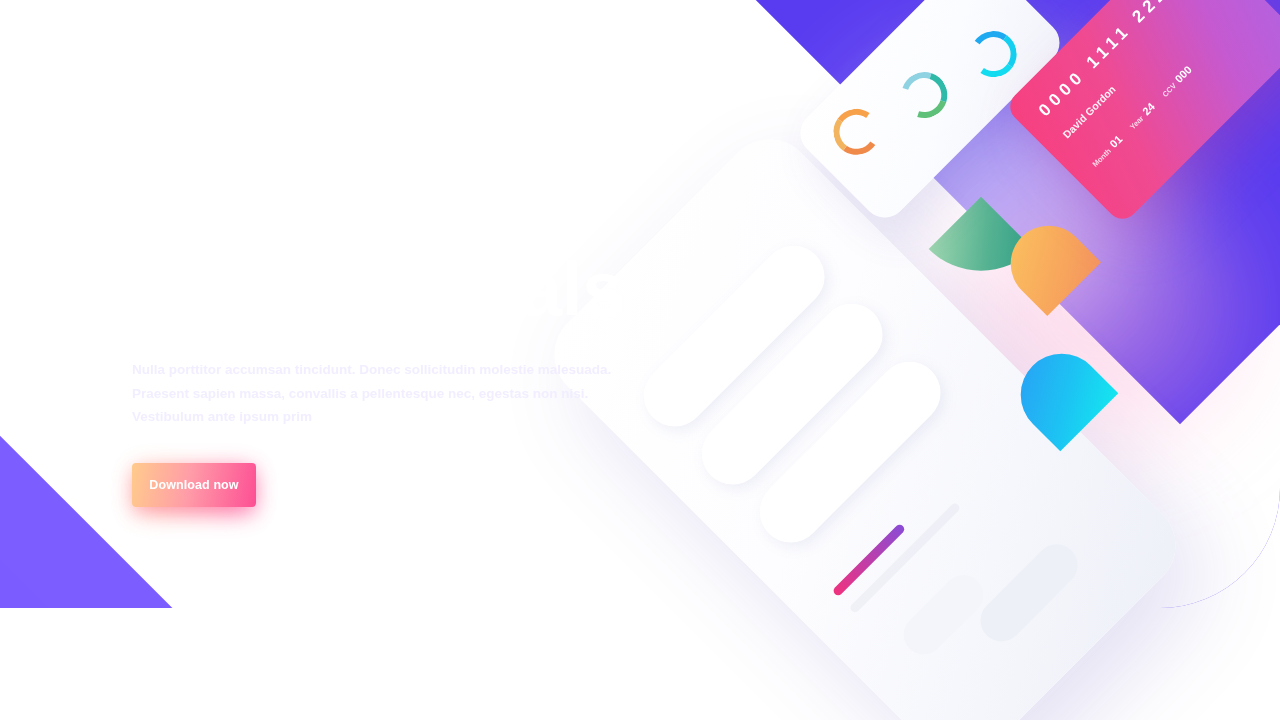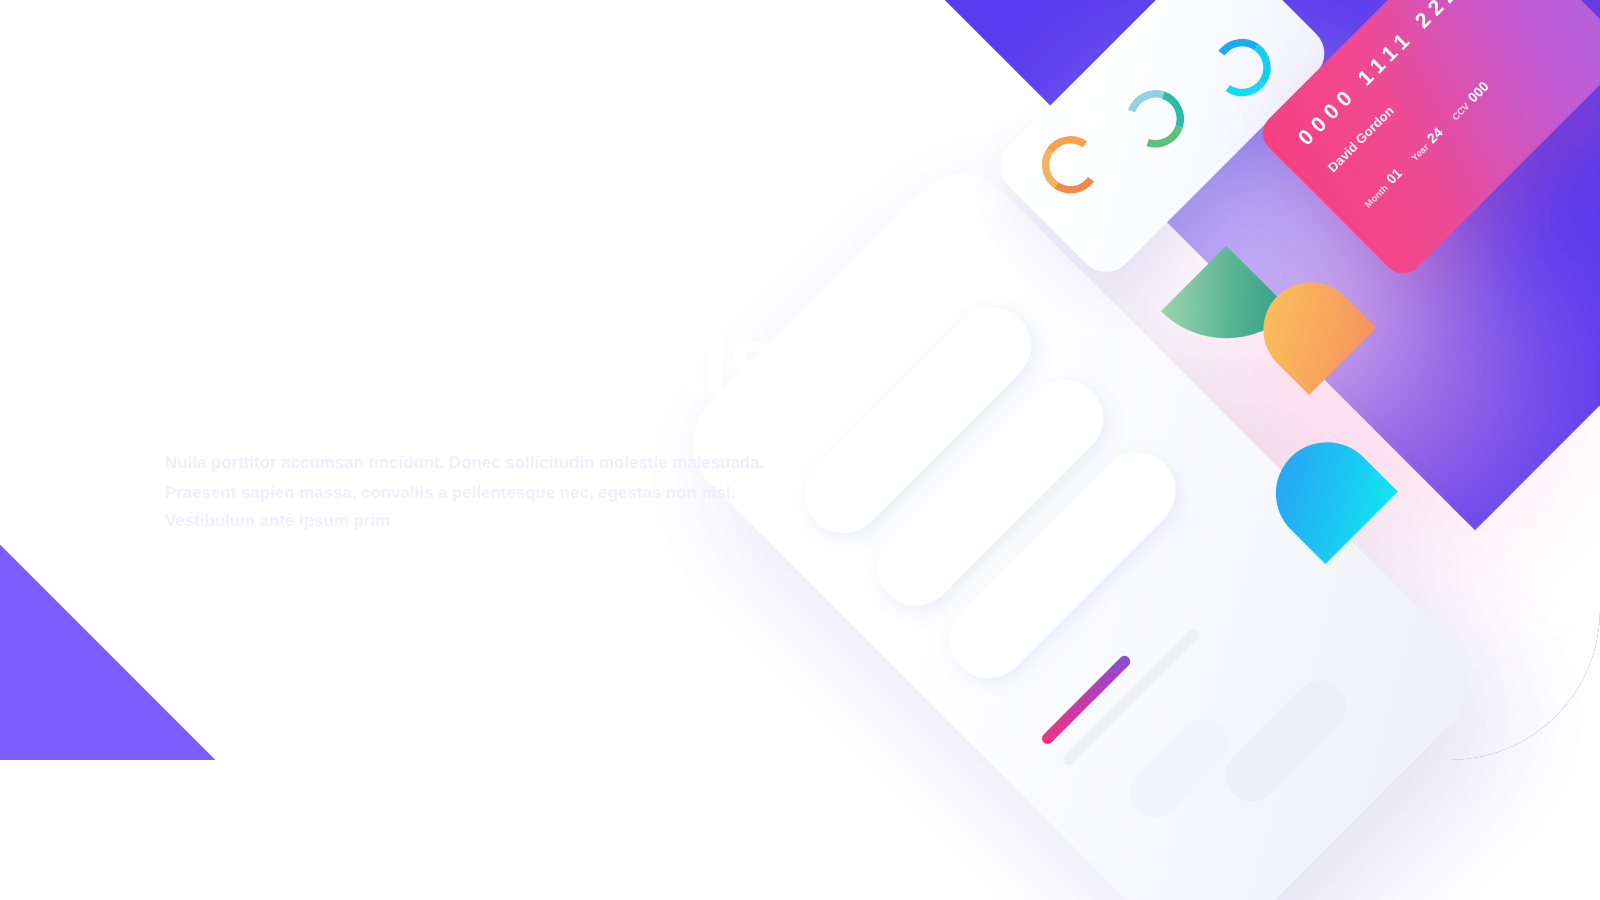--- a/index.html
+++ b/index.html
@@ -280,15 +280,19 @@
       </div>
     </div>
 
   </div>
 
   <div class="copy">
     <h1 class="headline">Divi App for
 Professionals</h1>
     <p class="subcopy">Nulla porttitor accumsan tincidunt. Donec sollicitudin molestie malesuada. Praesent sapien massa, convallis a pellentesque nec, egestas non nisi. Vestibulum ante ipsum prim</p>
 
+    <div class="cta-wrap">
+      <div class="cta-glow"></div>
+      <button class="cta" type="button">Download now</button>
+    </div>
   </div>
 
 </div>
 
 </body></html>

